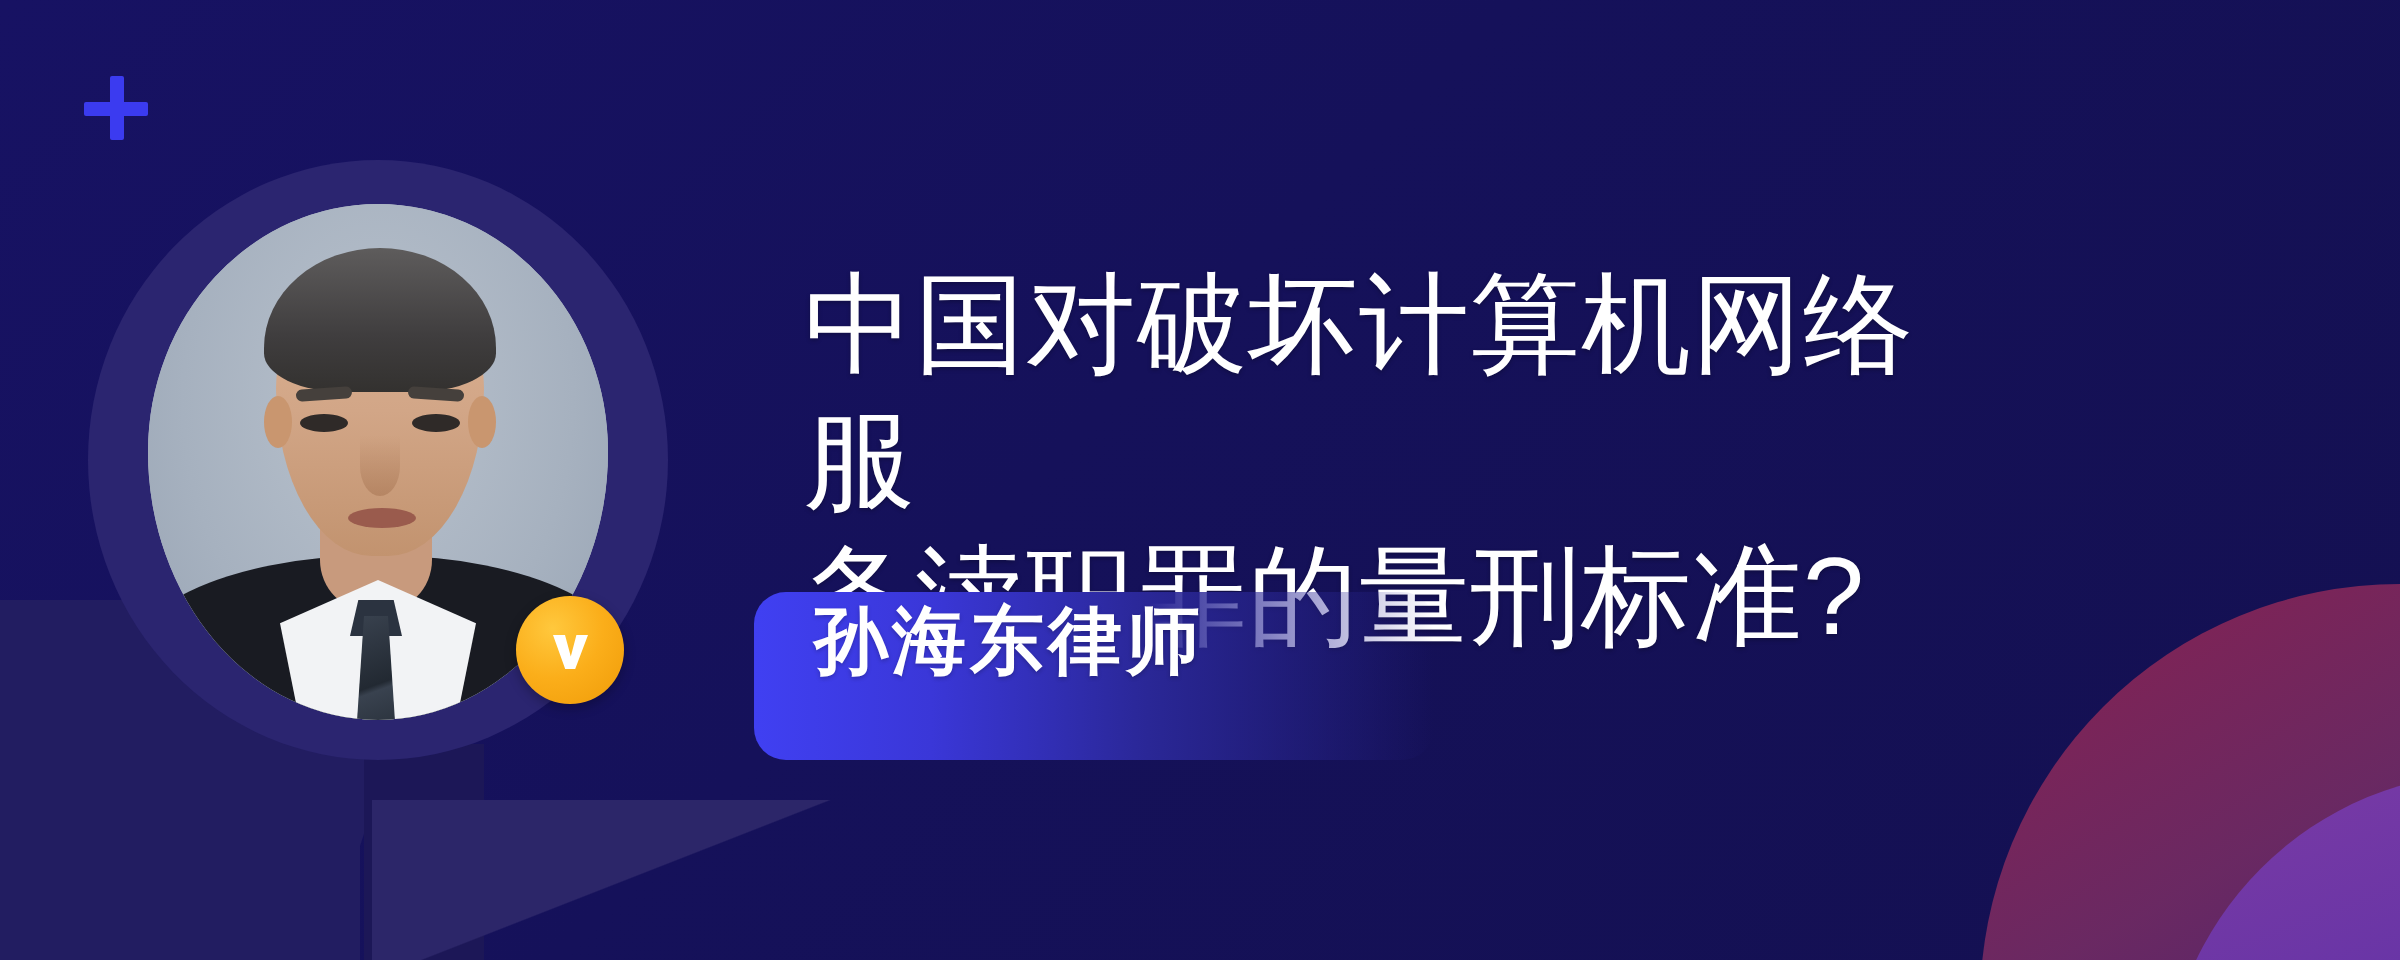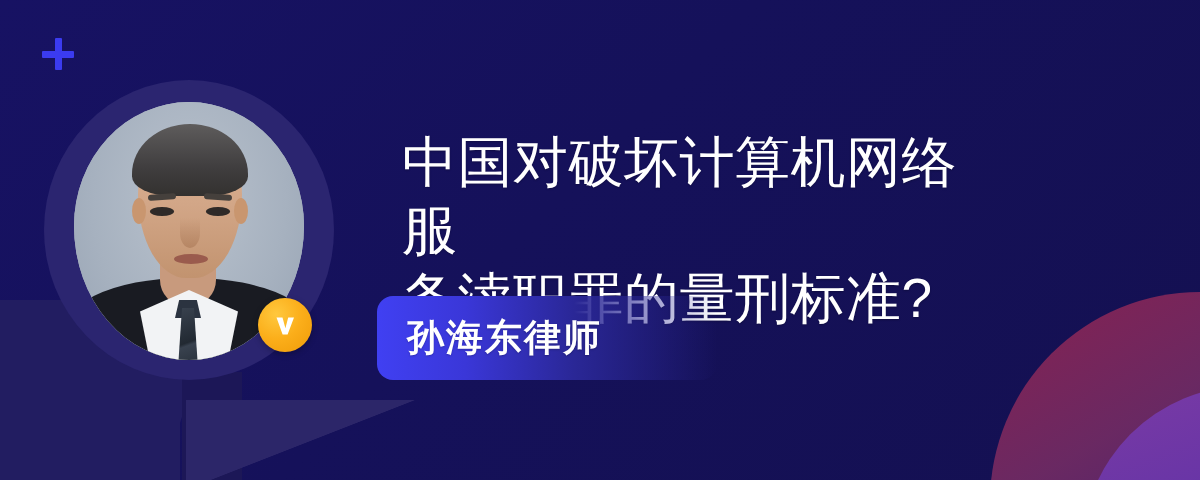--- a/index.html
+++ b/index.html
@@ -268,21 +268,21 @@
   }
   .name-badge {
     position: absolute;
     left: -9px;
     top: 296px;
     width: 340px;
     height: 84px;
     border-radius: 16px;
     background: linear-gradient(90deg, #4040f2 0%, #3a37d8 26%, #2a2796 58%, rgba(22,18,90,0) 100%);
     display: flex;
-    align-items: center;
+    align-items: flex-start;
   }
   .name-badge-label {
     margin-left: 30px;
     color: #ffffff;
     font-size: 37px;
     font-weight: bold;
     letter-spacing: 2px;
     text-shadow: 0 1px 2px rgba(0,0,0,0.22);
   }
 </style>

